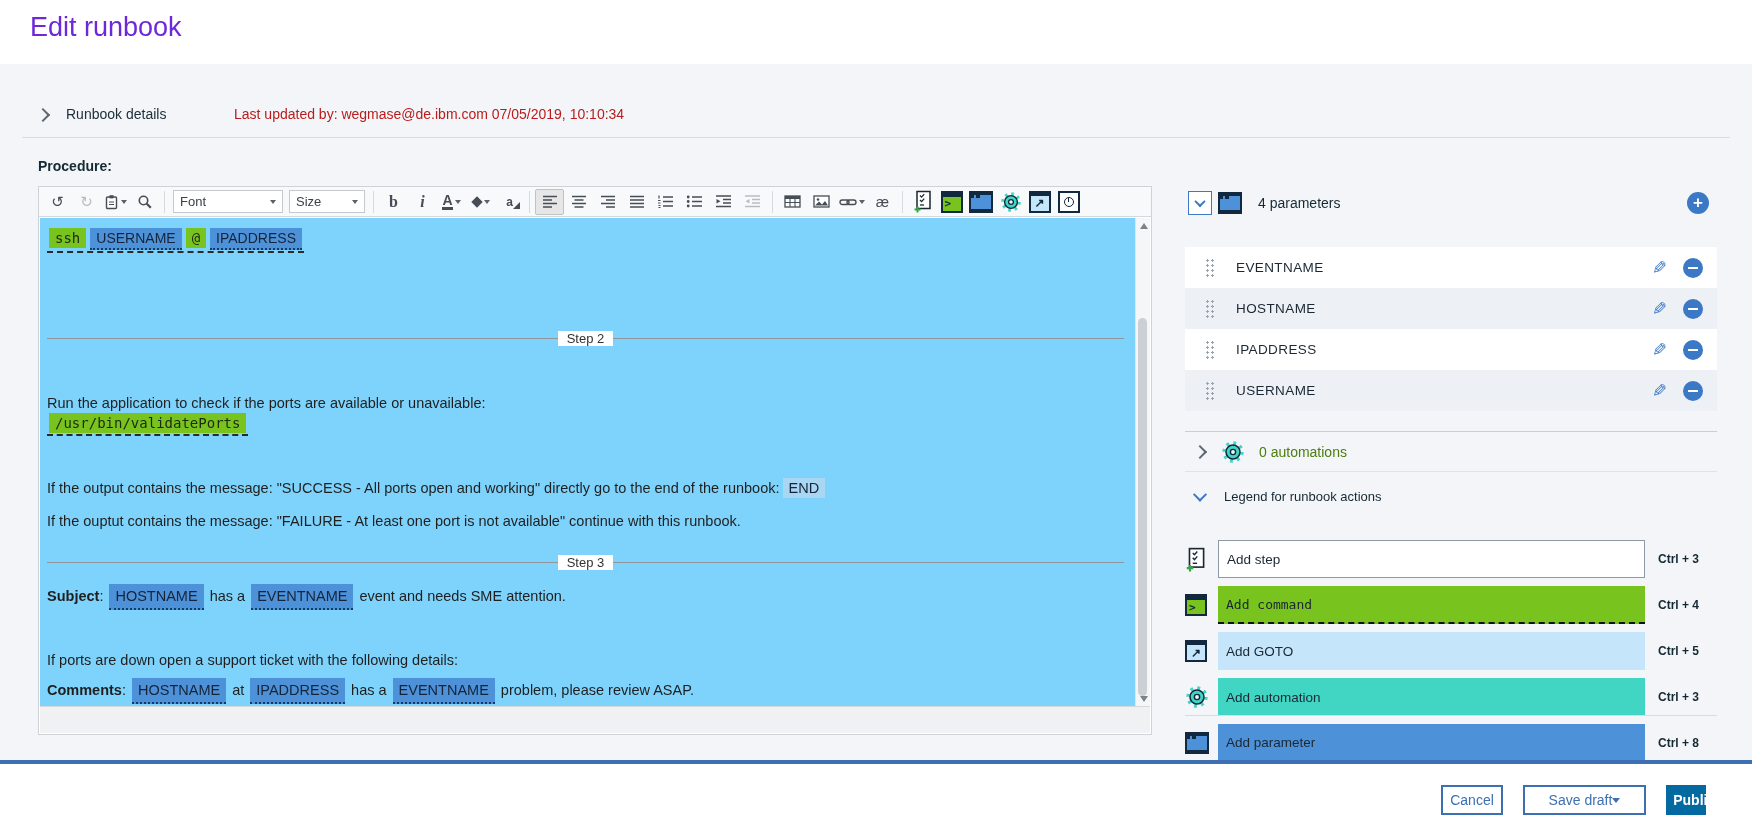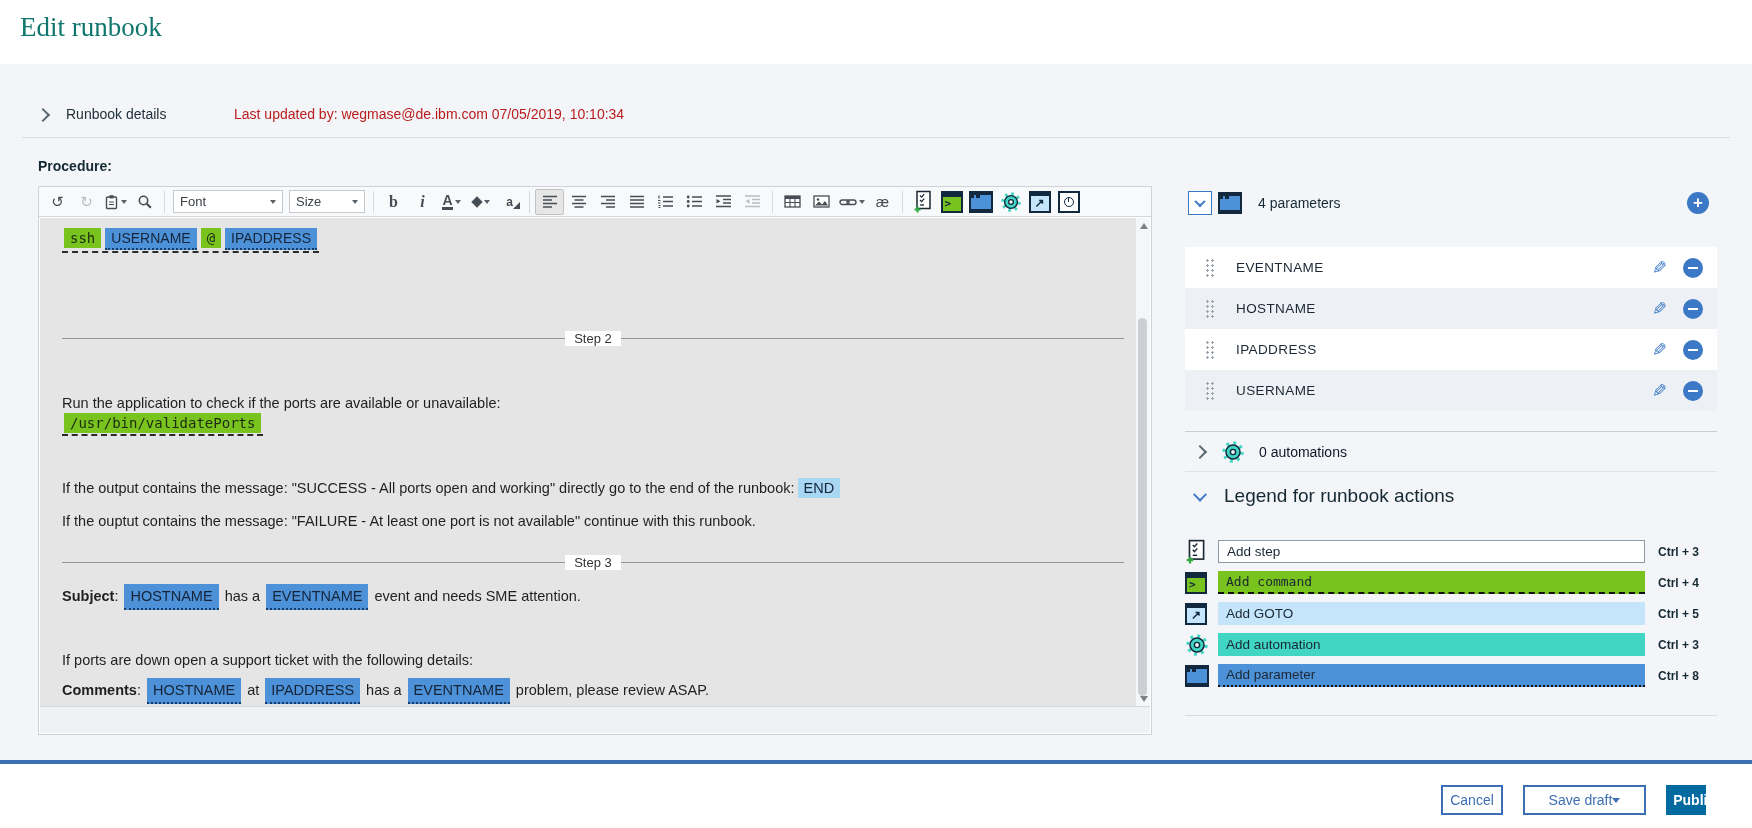--- a/index.html
+++ b/index.html
@@ -1,21 +1,21 @@
 <!DOCTYPE html>
 <html><head>
 <meta charset="utf-8">
 <style>
   html,body{margin:0;padding:0;}
   body{width:1752px;height:828px;position:relative;overflow:hidden;background:#fff;
        font-family:"Liberation Sans",sans-serif;color:#152935;}
 
   
   .page-header{position:absolute;top:0;left:0;right:0;height:64px;background:#fff;}
-  .page-title{position:absolute;left:20px;top:12px;font-size:27px;font-weight:400;color:#0f766e;font-family:Liberation Serif, serif;}
+  .page-title{position:absolute;left:30px;top:12px;font-size:27px;font-weight:400;color:#6d28d9;}
 
   
   .main{position:absolute;top:64px;left:0;right:0;height:696px;background:#f3f5f8;}
 
   .details-row{position:absolute;top:30px;left:22px;right:22px;height:43px;border-bottom:1px solid #d8dce0;}
   .details-row .chev{position:absolute;left:16px;top:16px;}
   .details-label{position:absolute;left:44px;top:12px;font-size:14px;color:#20313c;}
   .details-updated{position:absolute;left:212px;top:12px;font-size:14px;color:#b91c1c;}
 
   .procedure-label{position:absolute;left:38px;top:94px;font-size:14px;font-weight:bold;color:#152935;}
@@ -55,22 +55,22 @@
   .icon-parambox .sl::after{content:"";position:absolute;width:4px;height:4px;background:#12283f;top:-1px;}
   .icon-parambox .sl.s1::after{left:3px;}
   .icon-parambox .sl.s2::after{right:3px;}
   .icon-clockbox{width:22px;height:22px;background:#fff;border:2px solid #12283f;box-sizing:border-box;
        position:relative;flex:none;}
   .icon-clockbox .face{position:absolute;left:4px;top:4px;width:10px;height:10px;border:1.5px solid #12283f;
        border-radius:50%;box-sizing:border-box;}
   .icon-clockbox .face::after{content:"";position:absolute;left:3px;top:0px;width:1.5px;height:4px;background:#12283f;}
 
   
-  .content{position:absolute;top:31px;left:1px;right:1px;bottom:27px;background:#e5e5e5;overflow:hidden;
-           padding:6px 26px 0 22px;box-sizing:border-box;font-size:14.5px;color:#1f1f1f;}
+  .content{position:absolute;top:31px;left:1px;right:1px;bottom:27px;background:#7dd3fc;overflow:hidden;
+           padding:6px 26px 0 7px;box-sizing:border-box;font-size:14.5px;color:#1f1f1f;}
   .chip{display:inline-block;padding:2px 6px;margin:0 2px;}
   .chip-param{background:#4d92d8;color:#16243a;border-bottom:2px dotted #143a68;}
   .chip-cmd{background:#78c31d;color:#1d2a14;font-family:"DejaVu Sans Mono",monospace;}
   .cmd-block{display:inline-block;border-bottom:2px dashed #2a2a2a;padding-bottom:1px;
              font-family:"DejaVu Sans Mono",monospace;font-size:14px;}
   .chip-goto{background:#a9d7f3;color:#16243a;padding:2px 6px;margin:0 3px;}
   .step-divider{position:relative;text-align:center;height:18px;line-height:18px;}
   .step-divider::before{content:"";position:absolute;left:0;right:0;top:9px;border-top:1px solid #8f959a;}
   .step-divider span{position:relative;background:#fff;padding:0 9px;font-size:13px;color:#333;}
   .para{line-height:20px;}
@@ -103,28 +103,28 @@
         background-image:radial-gradient(circle,#9aa3ab 1.2px,transparent 1.4px);background-size:5px 5px;}
   .param-name{margin-left:21px;font-size:13.5px;letter-spacing:.4px;color:#1b2733;}
   .pencil{margin-left:auto;color:#3b78c6;font-size:18px;transform:scaleX(-1);line-height:18px;}
   .minus-circle{margin-left:16px;width:20px;height:20px;border-radius:50%;background:#3b78c6;position:relative;flex:none;}
   .minus-circle::after{content:"";position:absolute;left:5px;top:9px;width:10px;height:2px;background:#fff;}
 
   .autom-row{position:absolute;top:367px;left:0;right:0;height:39px;border-top:1px solid #c9ced4;
              border-bottom:1px solid #dfe3e7;display:flex;align-items:center;}
   .autom-row .chev{margin-left:10px;}
   .gear-wrap{margin-left:16px;flex:none;display:flex;}
-  .autom-label{margin-left:14px;font-size:14px;color:#0f172a;}
+  .autom-label{margin-left:14px;font-size:14px;color:#4d7c0f;}
 
   .legend-header{position:absolute;top:410px;left:0;right:0;height:44px;display:flex;align-items:center;}
   .legend-header .chev{margin-left:10px;}
-  .legend-header-label{margin-left:19px;font-size:19px;color:#152935;}
+  .legend-header-label{margin-left:19px;font-size:13px;color:#152935;}
 
   .legend-list{position:absolute;top:476px;left:0;right:0;}
-  .legend-row{display:flex;align-items:center;height:23px;margin-bottom:8px;}
+  .legend-row{display:flex;align-items:center;height:38px;margin-bottom:8px;}
   .legend-icon{width:26px;flex:none;display:flex;justify-content:flex-start;}
   .legend-bar{margin-left:7px;width:427px;height:100%;display:flex;align-items:center;padding:0 8px;
               box-sizing:border-box;font-size:13.5px;color:#1b2733;}
   .bar-step{background:#fff;border:1px solid #8d99a4;}
   .bar-command{background:#78c31d;border-bottom:2px dashed #111;font-family:"DejaVu Sans Mono",monospace;font-size:13px;}
   .bar-goto{background:#c5e5fa;}
   .bar-automation{background:#41d6c3;}
   .bar-parameter{background:#4d92d8;border-bottom:2px dotted #111;}
   .legend-shortcut{margin-left:13px;font-size:12px;font-weight:bold;color:#152935;}
   .side-sep{position:absolute;top:651px;left:0;right:0;height:1px;background:#d8dce0;}

